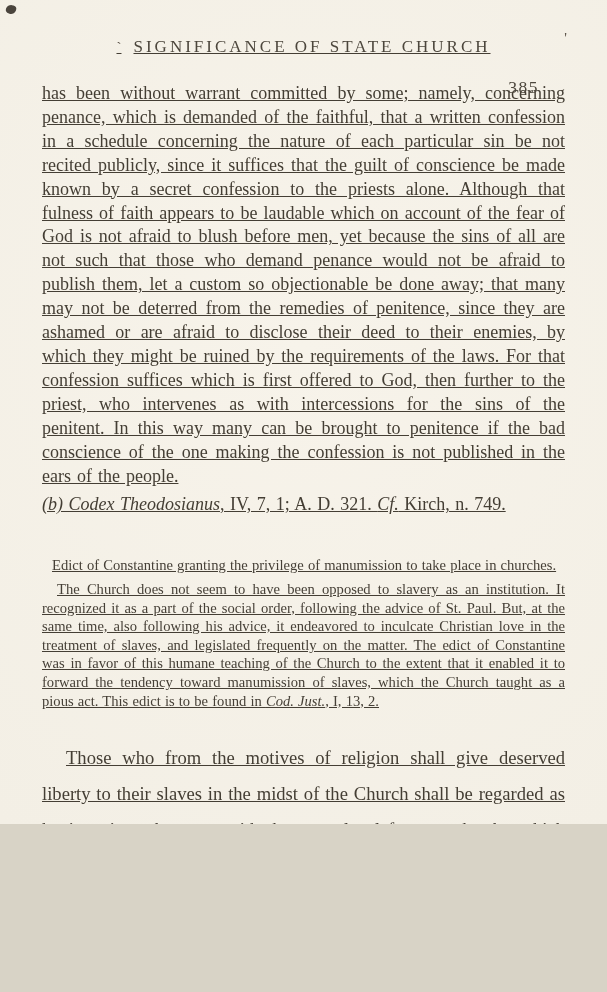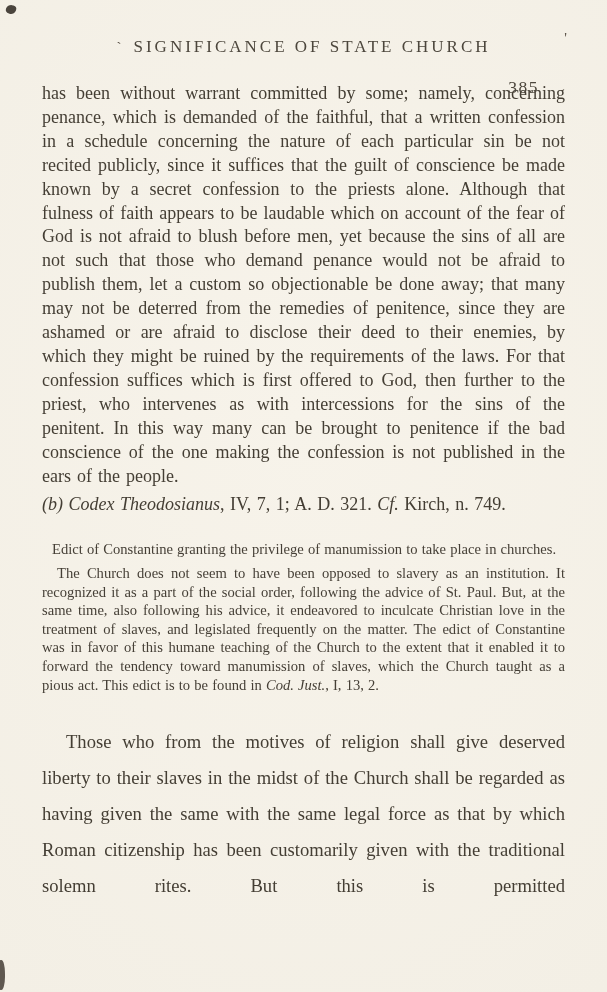--- a/index.html
+++ b/index.html
@@ -4,24 +4,25 @@
 <style>
   * { margin: 0; padding: 0; box-sizing: border-box; }
   html, body { width: 607px; height: 992px; }
   body {
     font-family: "Liberation Serif", serif;
     background: #d8d3c6;
   }
   .page {
     position: relative;
     width: 607px;
-    height: 992px;
+    height: 824px;
     overflow: hidden;
     color: #443e34;
     background: radial-gradient(140% 120% at 50% 42%, #f7f3ea 0%, #f3efe5 60%, #e9e4d6 100%);
+    text-decoration: underline;
   }
   
   .corner-ink {
     position: absolute; left: 6px; top: 5px;
     width: 10px; height: 9px;
     background: #2c261e; opacity: .85;
     border-radius: 60% 40% 55% 45%;
     transform: rotate(18deg);
   }
   .edge-ink {
@@ -72,21 +73,21 @@
     word-spacing: 1px;
   }
   .citation i { font-style: italic; }
   .note {
     font-size: 14.6px;
     line-height: 18.6px;
     text-align: justify;
     word-spacing: 0.5px;
     color: #453f36;
   }
-  .note.first { margin-top: 23px; text-indent: 10px; }
+  .note.first { margin-top: 39px; text-indent: 10px; }
   .note.commentary { margin-top: 5px; text-indent: 15px; }
   .note i { font-style: italic; }
   .edict {
     margin-top: 30px;
     font-size: 18.6px;
     line-height: 36px;
     text-indent: 24px;
     text-align: justify;
     text-align-last: justify;
     word-spacing: 1px;

